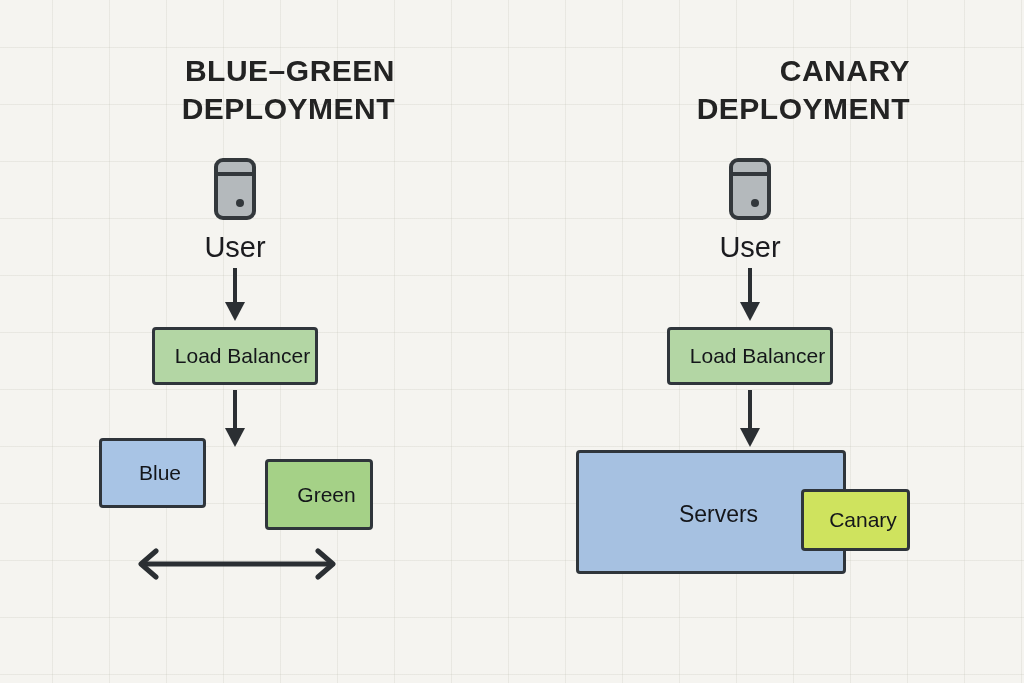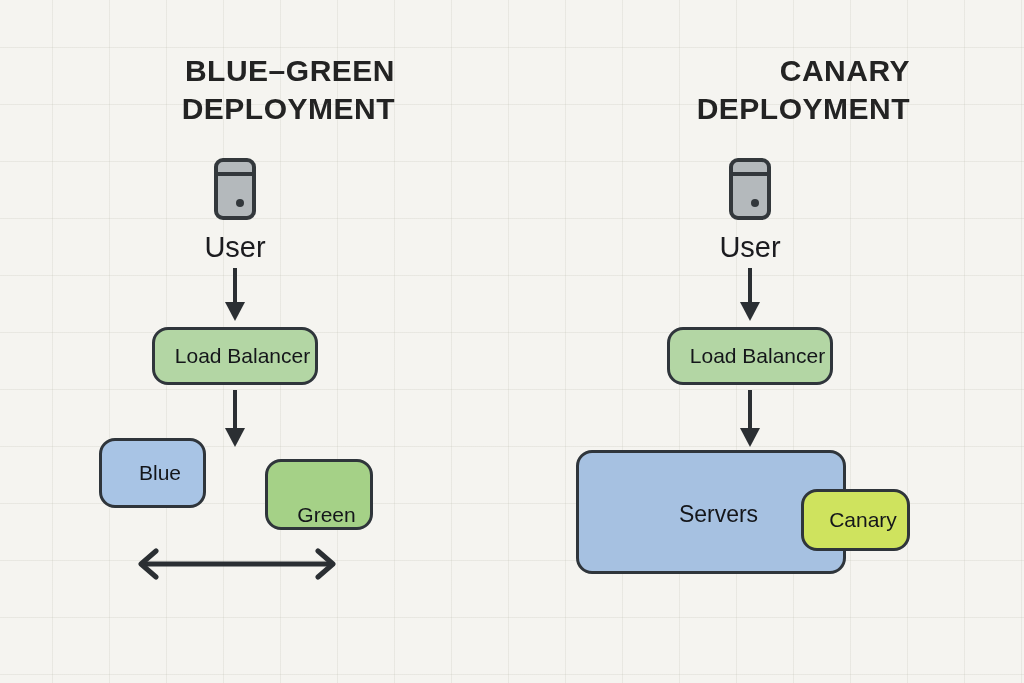--- a/index.html
+++ b/index.html
@@ -78,21 +78,21 @@
     white-space: nowrap;
   }
   #label-user-left  { left: 175px; top: 231px; width: 120px; }
   #label-user-right { left: 690px; top: 231px; width: 120px; }
 
   
   .box {
     position: absolute;
     box-sizing: border-box;
     border: 3.5px solid #2f353b;
-    border-radius: 16px;
+    border-radius: 4px;
     display: flex;
     align-items: center;
     justify-content: center;
     font-size: 21px;
     color: #14161a;
     text-align: center;
     padding-left: 15px;
   }
   #box-lb-left {
     left: 152px; top: 327px; width: 166px; height: 58px;
@@ -102,21 +102,20 @@
     left: 667px; top: 327px; width: 166px; height: 58px;
     background: #b3d6a4;
   }
   #box-blue {
     left: 99px; top: 438px; width: 107px; height: 70px;
     background: #a8c4e5;
   }
   #box-green {
     left: 265px; top: 459px; width: 108px; height: 71px;
     background: #a5d187;
-    align-items: flex-end;
   }
   #box-servers {
     left: 576px; top: 450px; width: 270px; height: 124px;
     background: #a6c1e1;
     font-size: 23px;
   }
   #box-servers .box-text { margin-top: 4px; }
   #box-canary {
     left: 801px; top: 489px; width: 109px; height: 62px;
     background: #cfe35e;

